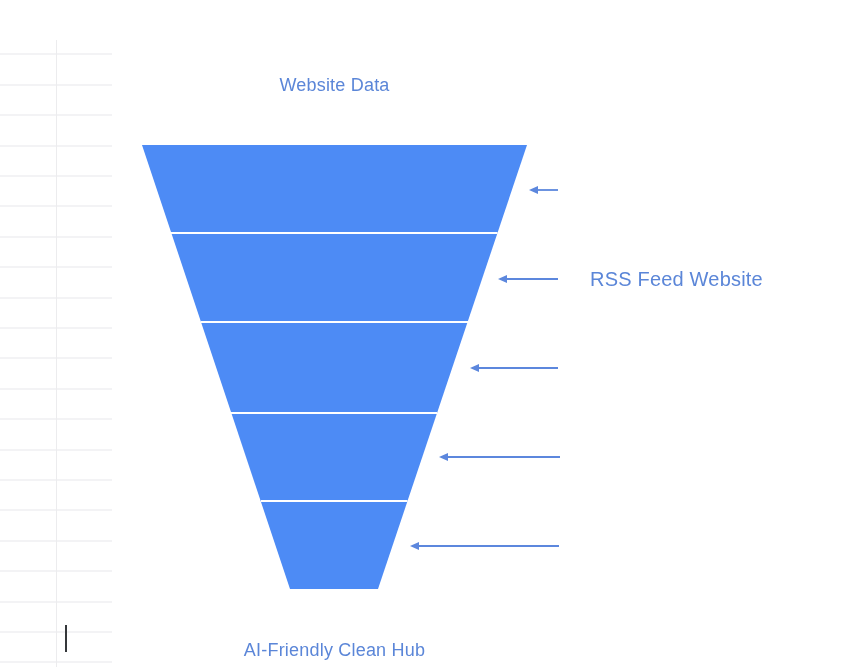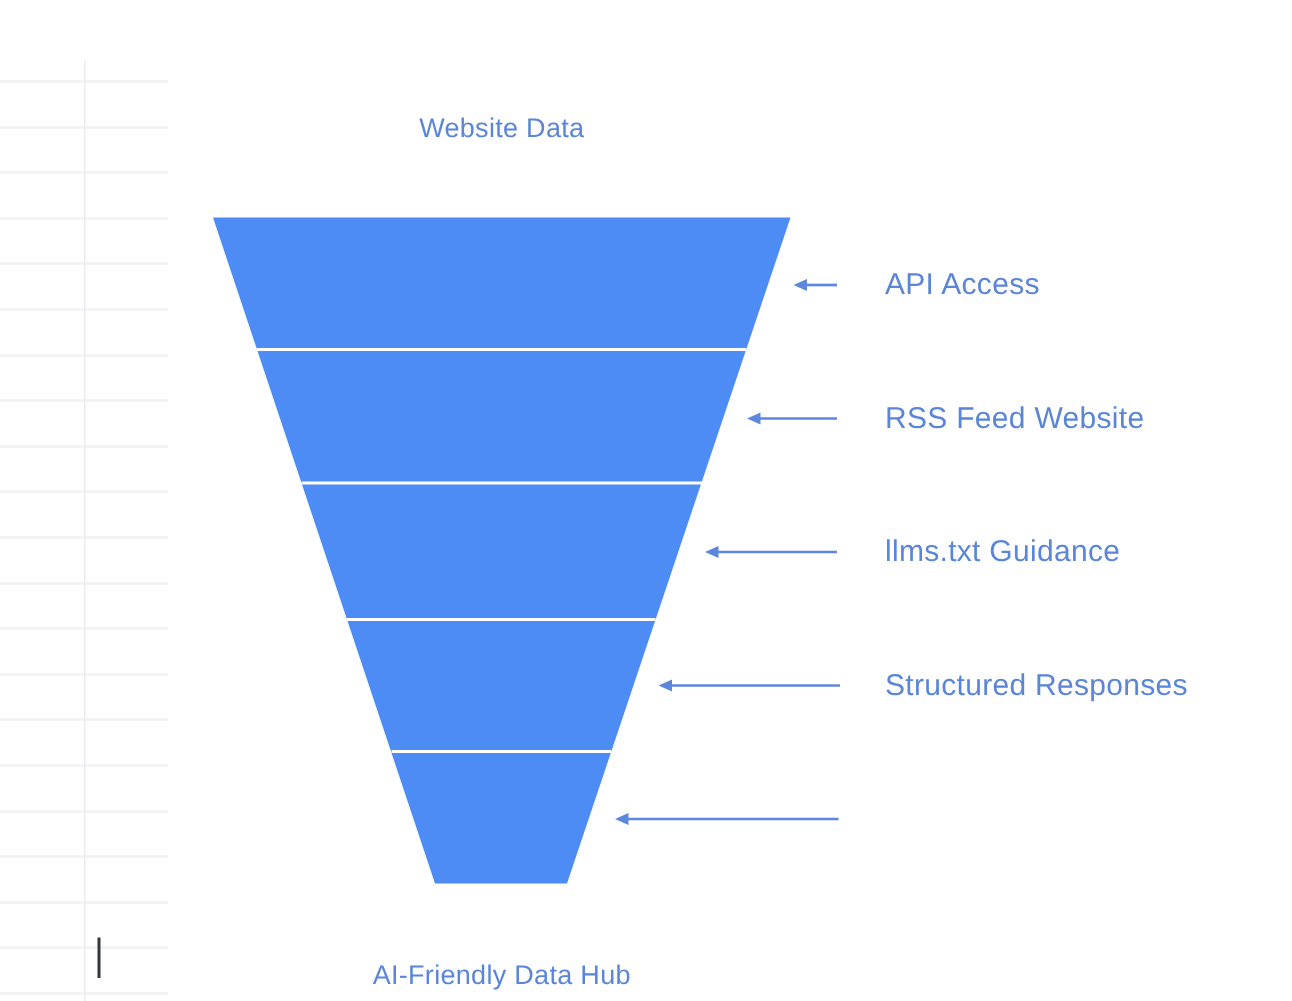--- a/index.html
+++ b/index.html
@@ -109,20 +109,17 @@
     <g>
       <line x1="560" y1="417" x2="447" y2="417" stroke="#5c87dd" stroke-width="1.8"></line>
       <polygon points="439,417 448,413 448,421" fill="#5c87dd"></polygon>
     </g>
     <g>
       <line x1="559" y1="506" x2="418" y2="506" stroke="#5c87dd" stroke-width="1.8"></line>
       <polygon points="410,506 419,502 419,510" fill="#5c87dd"></polygon>
     </g>
   </svg>
 
-  <div class="stage-label" style="top:138px">API Access</div>
   <div class="stage-label" style="top:227px">RSS Feed Website</div>
-  <div class="stage-label" style="top:316px">llms.txt Guidance</div>
-  <div class="stage-label" style="top:405px">Structured Responses</div>
 
-  <div class="bottom-label">AI-Friendly Data Hub</div>
+  <div class="bottom-label">AI-Friendly Clean Hub</div>
 
 </div>
 
 </body></html>

